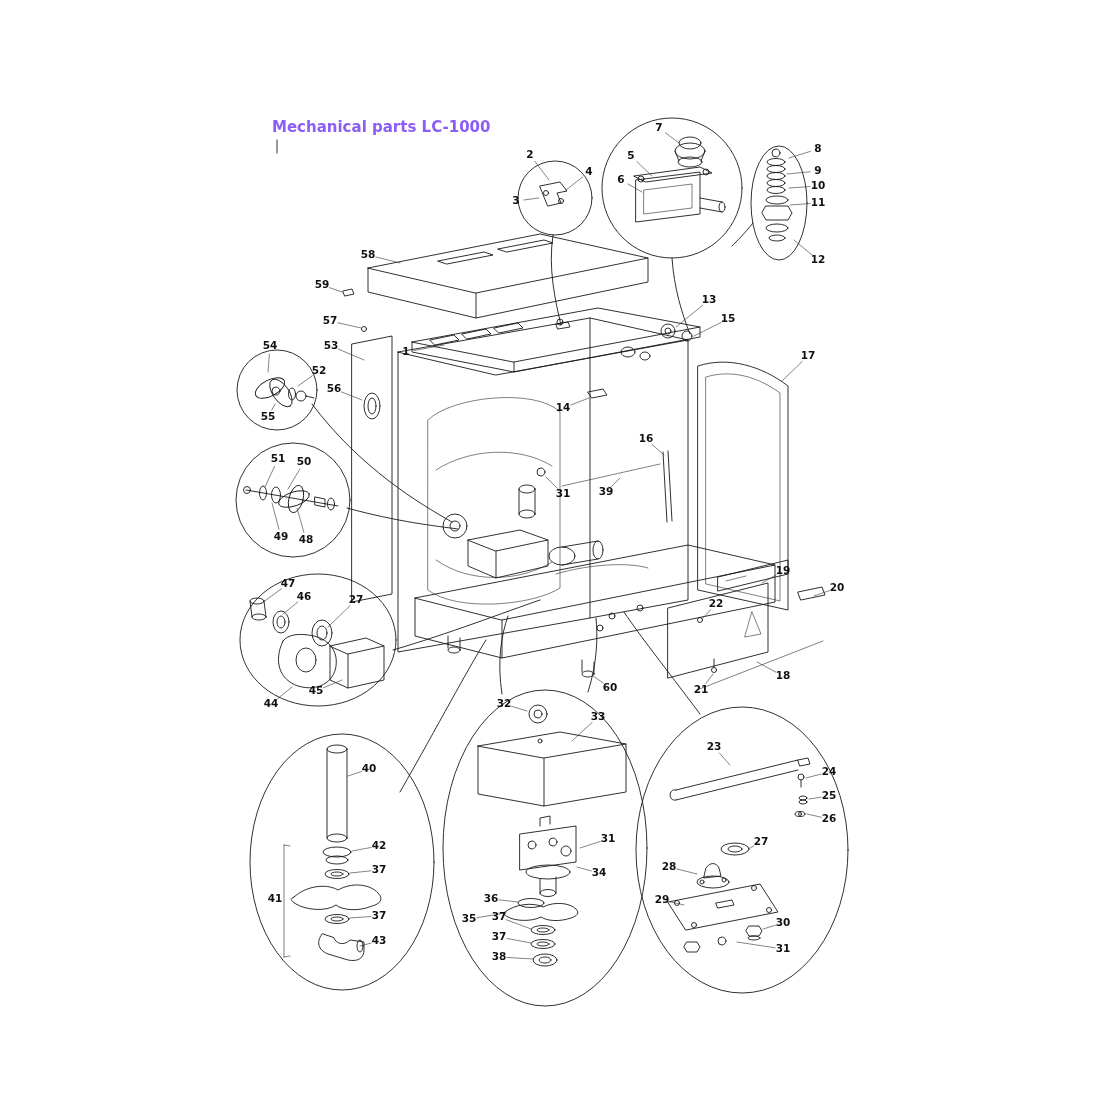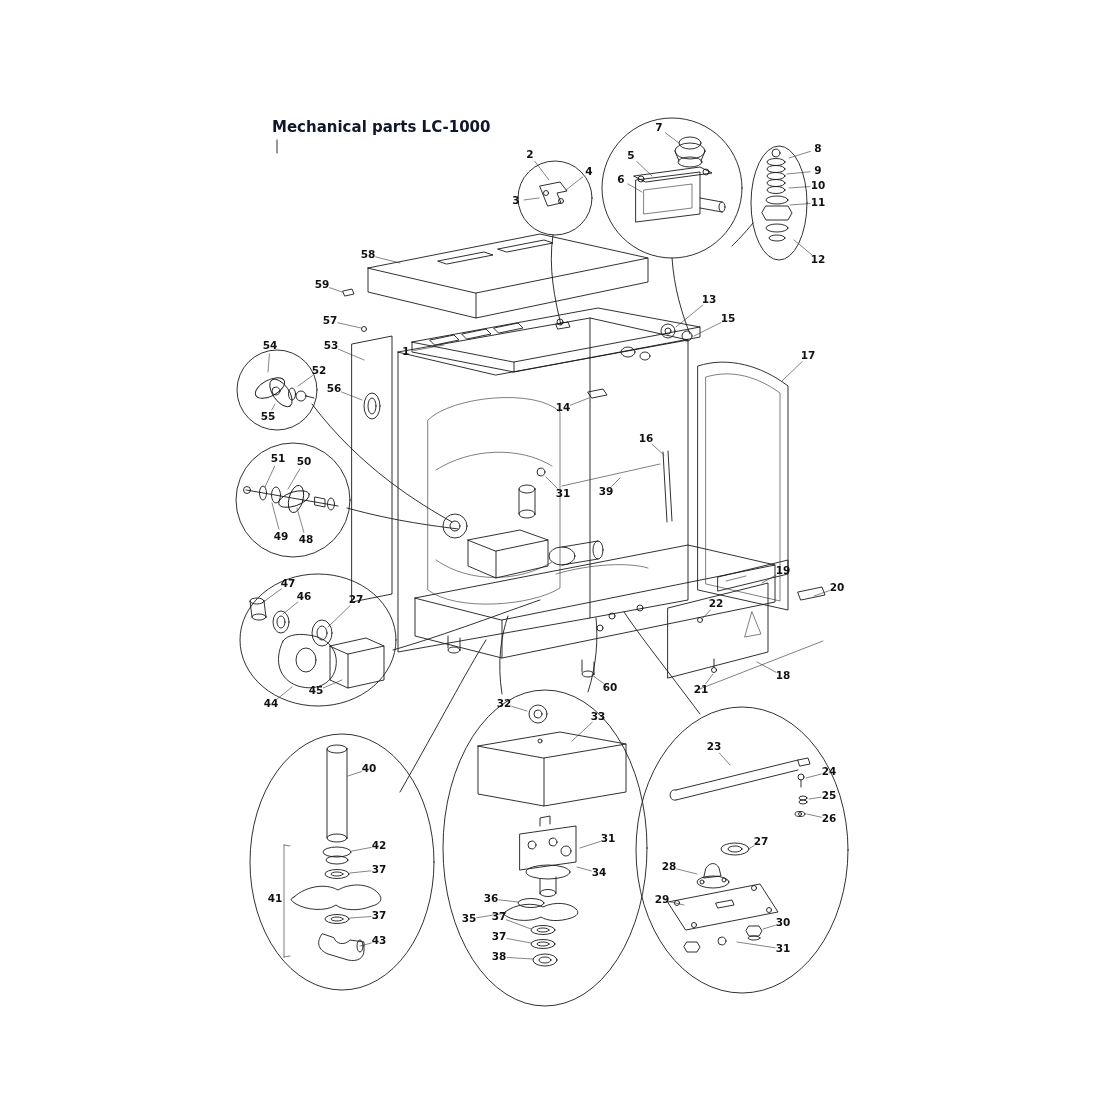--- a/index.html
+++ b/index.html
@@ -1,18 +1,18 @@
 <!DOCTYPE html>
 <html><head>
 <meta charset="utf-8">
 <style>
   html,body{margin:0;padding:0;background:#fff;}
   .page{position:relative;width:1100px;height:1100px;background:#ffffff;overflow:hidden;
         font-family:"DejaVu Sans","Liberation Sans",sans-serif;}
-  .diagram-title{position:absolute;left:272px;top:118px;font-size:15px;font-weight:bold;color:#0f172a;}
+  .diagram-title{position:absolute;left:272px;top:118px;font-size:15px;font-weight:bold;color:#8b5cf6;}
   svg.diagram{position:absolute;left:0;top:0;}
   svg.diagram path, svg.diagram circle, svg.diagram ellipse, svg.diagram line, svg.diagram polygon{
     fill:none;stroke:#1a1a1a;stroke-width:0.9;stroke-linejoin:round;stroke-linecap:round;}
   svg.diagram .connector{stroke:#1a1a1a;stroke-width:0.9;}
   svg.diagram .leader{stroke:#333;stroke-width:0.6;}
   svg.diagram .thin{stroke-width:0.6;stroke:#2a2a2a;}
   svg.diagram .part-label{fill:#111;stroke:none;font-family:"DejaVu Sans","Liberation Sans",sans-serif;
     font-size:10.5px;font-weight:bold;}
 </style>
 </head>

